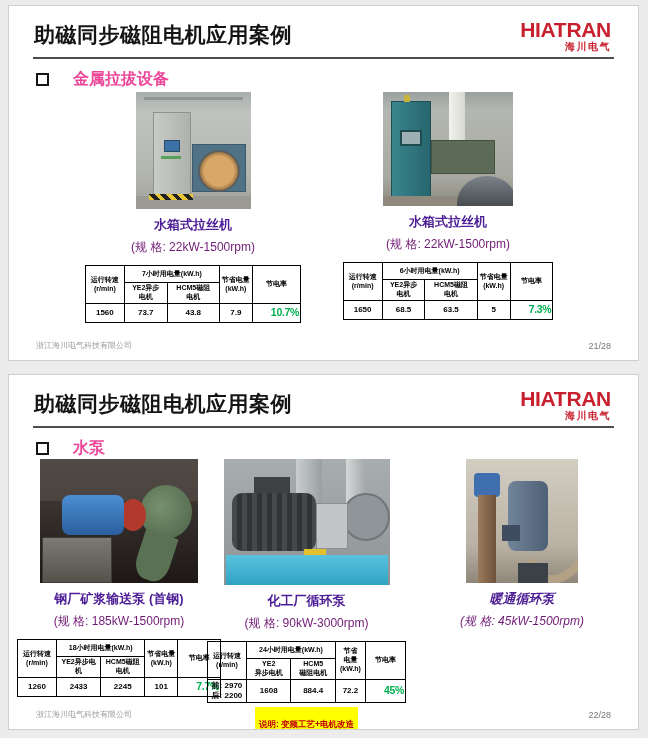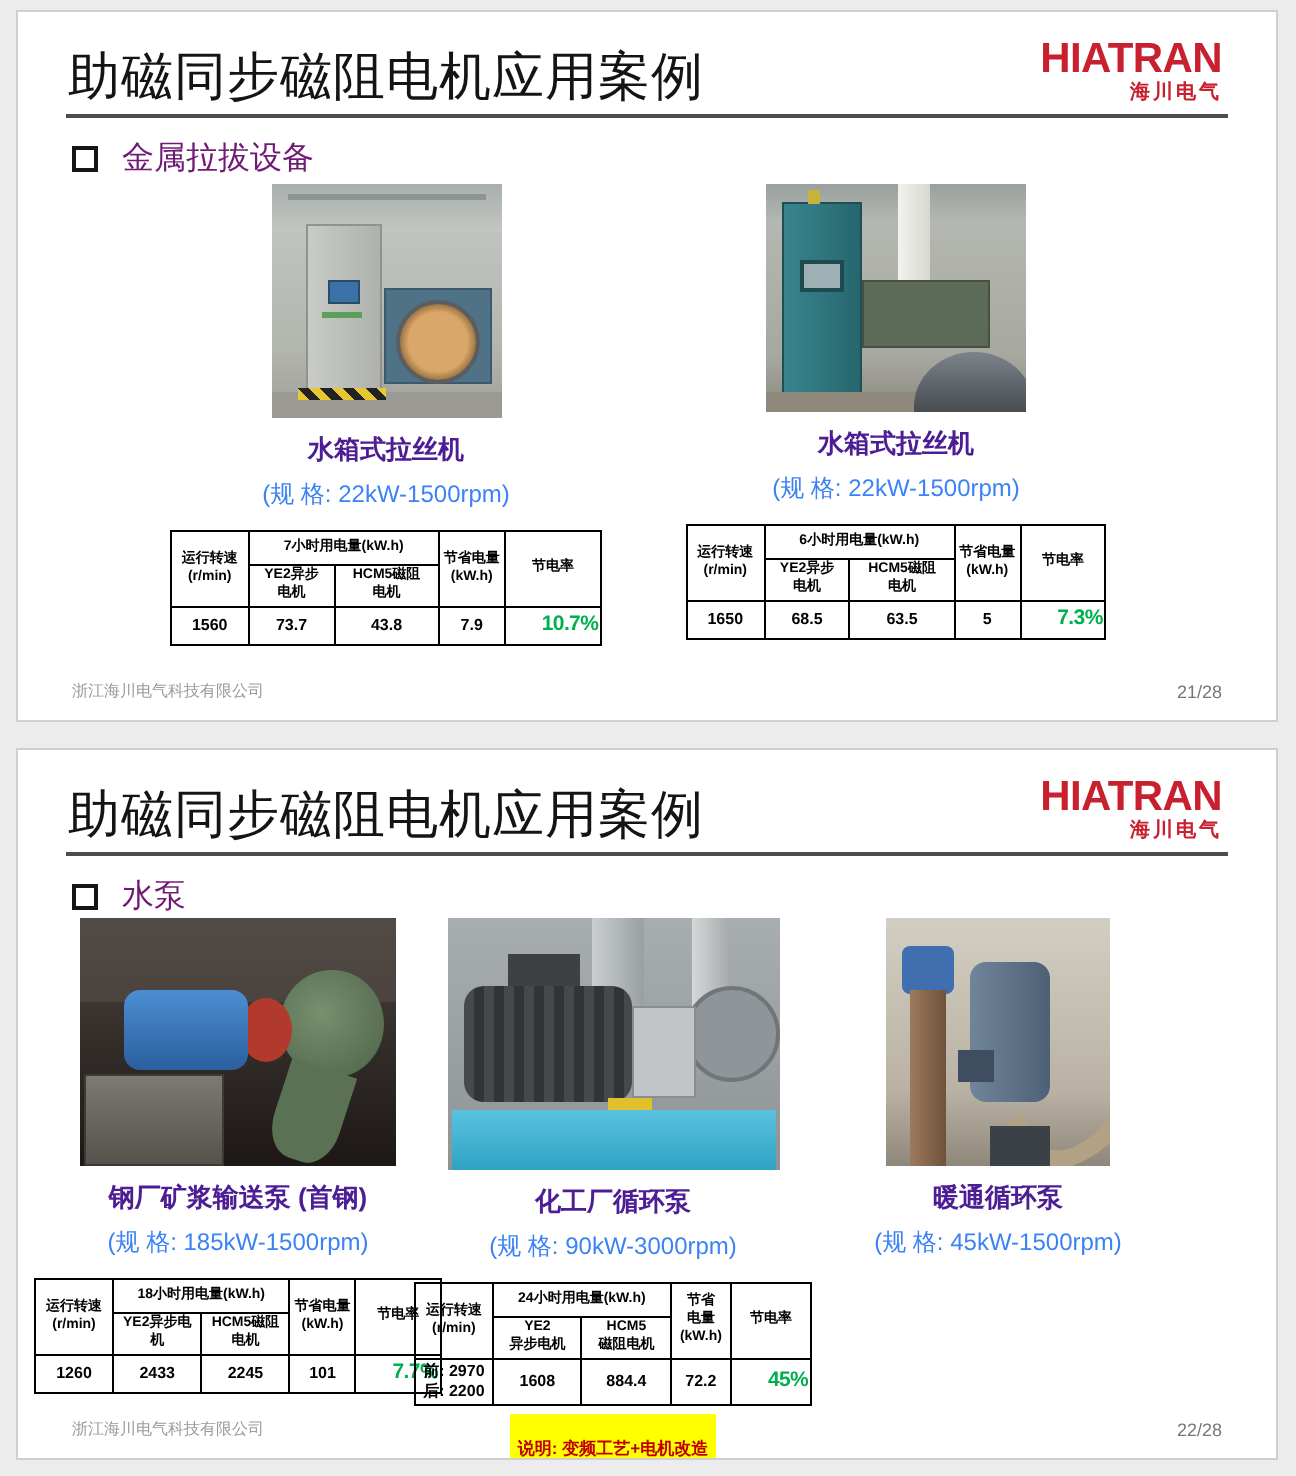--- a/index.html
+++ b/index.html
@@ -11,41 +11,41 @@
   .slide {
     position:absolute; left:8px; width:631px; height:356px;
     background:#ffffff; border:1px solid #cfcfcf; box-sizing:border-box;
     overflow:hidden;
   }
   #slide1 { top:5px; }
   #slide2 { top:374px; }
 
   .title {
     position:absolute; left:25px; top:15px;
-    font-size:26px; font-weight:normal; color:#141414; letter-spacing:.5px;
+    font-size:21px; font-weight:bold; color:#141414; letter-spacing:.5px;
   }
   .logo { position:absolute; right:27px; top:13px; text-align:right; color:#c8202f; line-height:1; }
   .logo .brand { font-size:21px; font-weight:800; letter-spacing:-.3px; }
   .logo .brand-cn { font-size:10px; font-weight:bold; margin-top:2px; letter-spacing:1.5px; }
   .rule { position:absolute; left:24px; right:24px; top:51px; border-top:2px solid #4d4d4d; }
   .section {
-    position:absolute; left:27px; top:63px; display:flex; align-items:center; gap:12px;
-    font-size:16px; font-weight:normal; color:#701a75;
+    position:absolute; left:27px; top:63px; display:flex; align-items:center; gap:24px;
+    font-size:16px; font-weight:bold; color:#ec4899;
   }
   .section .sq { width:9px; height:9px; border:2.5px solid #151515; flex:0 0 auto; }
 
   .col { position:absolute; display:flex; flex-direction:column; align-items:center; }
   #s1c0 { left:48px;  top:86px; width:272px; }
   #s1c1 { left:303px; top:86px; width:272px; }
   #s2c0 { left:8px;   top:84px; width:204px; }
   #s2c1 { left:195px; top:84px; width:205px; }
-  #s2c2 { left:390px; top:84px; width:200px; }
+  #s2c2 { left:413px; top:84px; width:200px;font-style:italic; }
 
   .caption { margin-top:7px; font-size:13px; font-weight:600; color:#4c1d95; white-space:nowrap; }
-  .spec    { margin-top:5px; font-size:12px; color:#3b82f6; white-space:nowrap; }
+  .spec    { margin-top:5px; font-size:12px; color:#701a75; white-space:nowrap; }
 
   .tbl { border-collapse:collapse; margin-top:9px; table-layout:fixed; }
   .tbl td {
     border:1.5px solid #000; text-align:center; vertical-align:middle;
     font-weight:bold; color:#000; font-size:7px; line-height:1.25;
     white-space:pre-line; padding:1px 1px; overflow:hidden;
   }
   .tbl tr:first-child td { height:14px; }
   .tbl tr:nth-child(2) td { height:18px; }
   .tbl .w1  { width:36px; }

